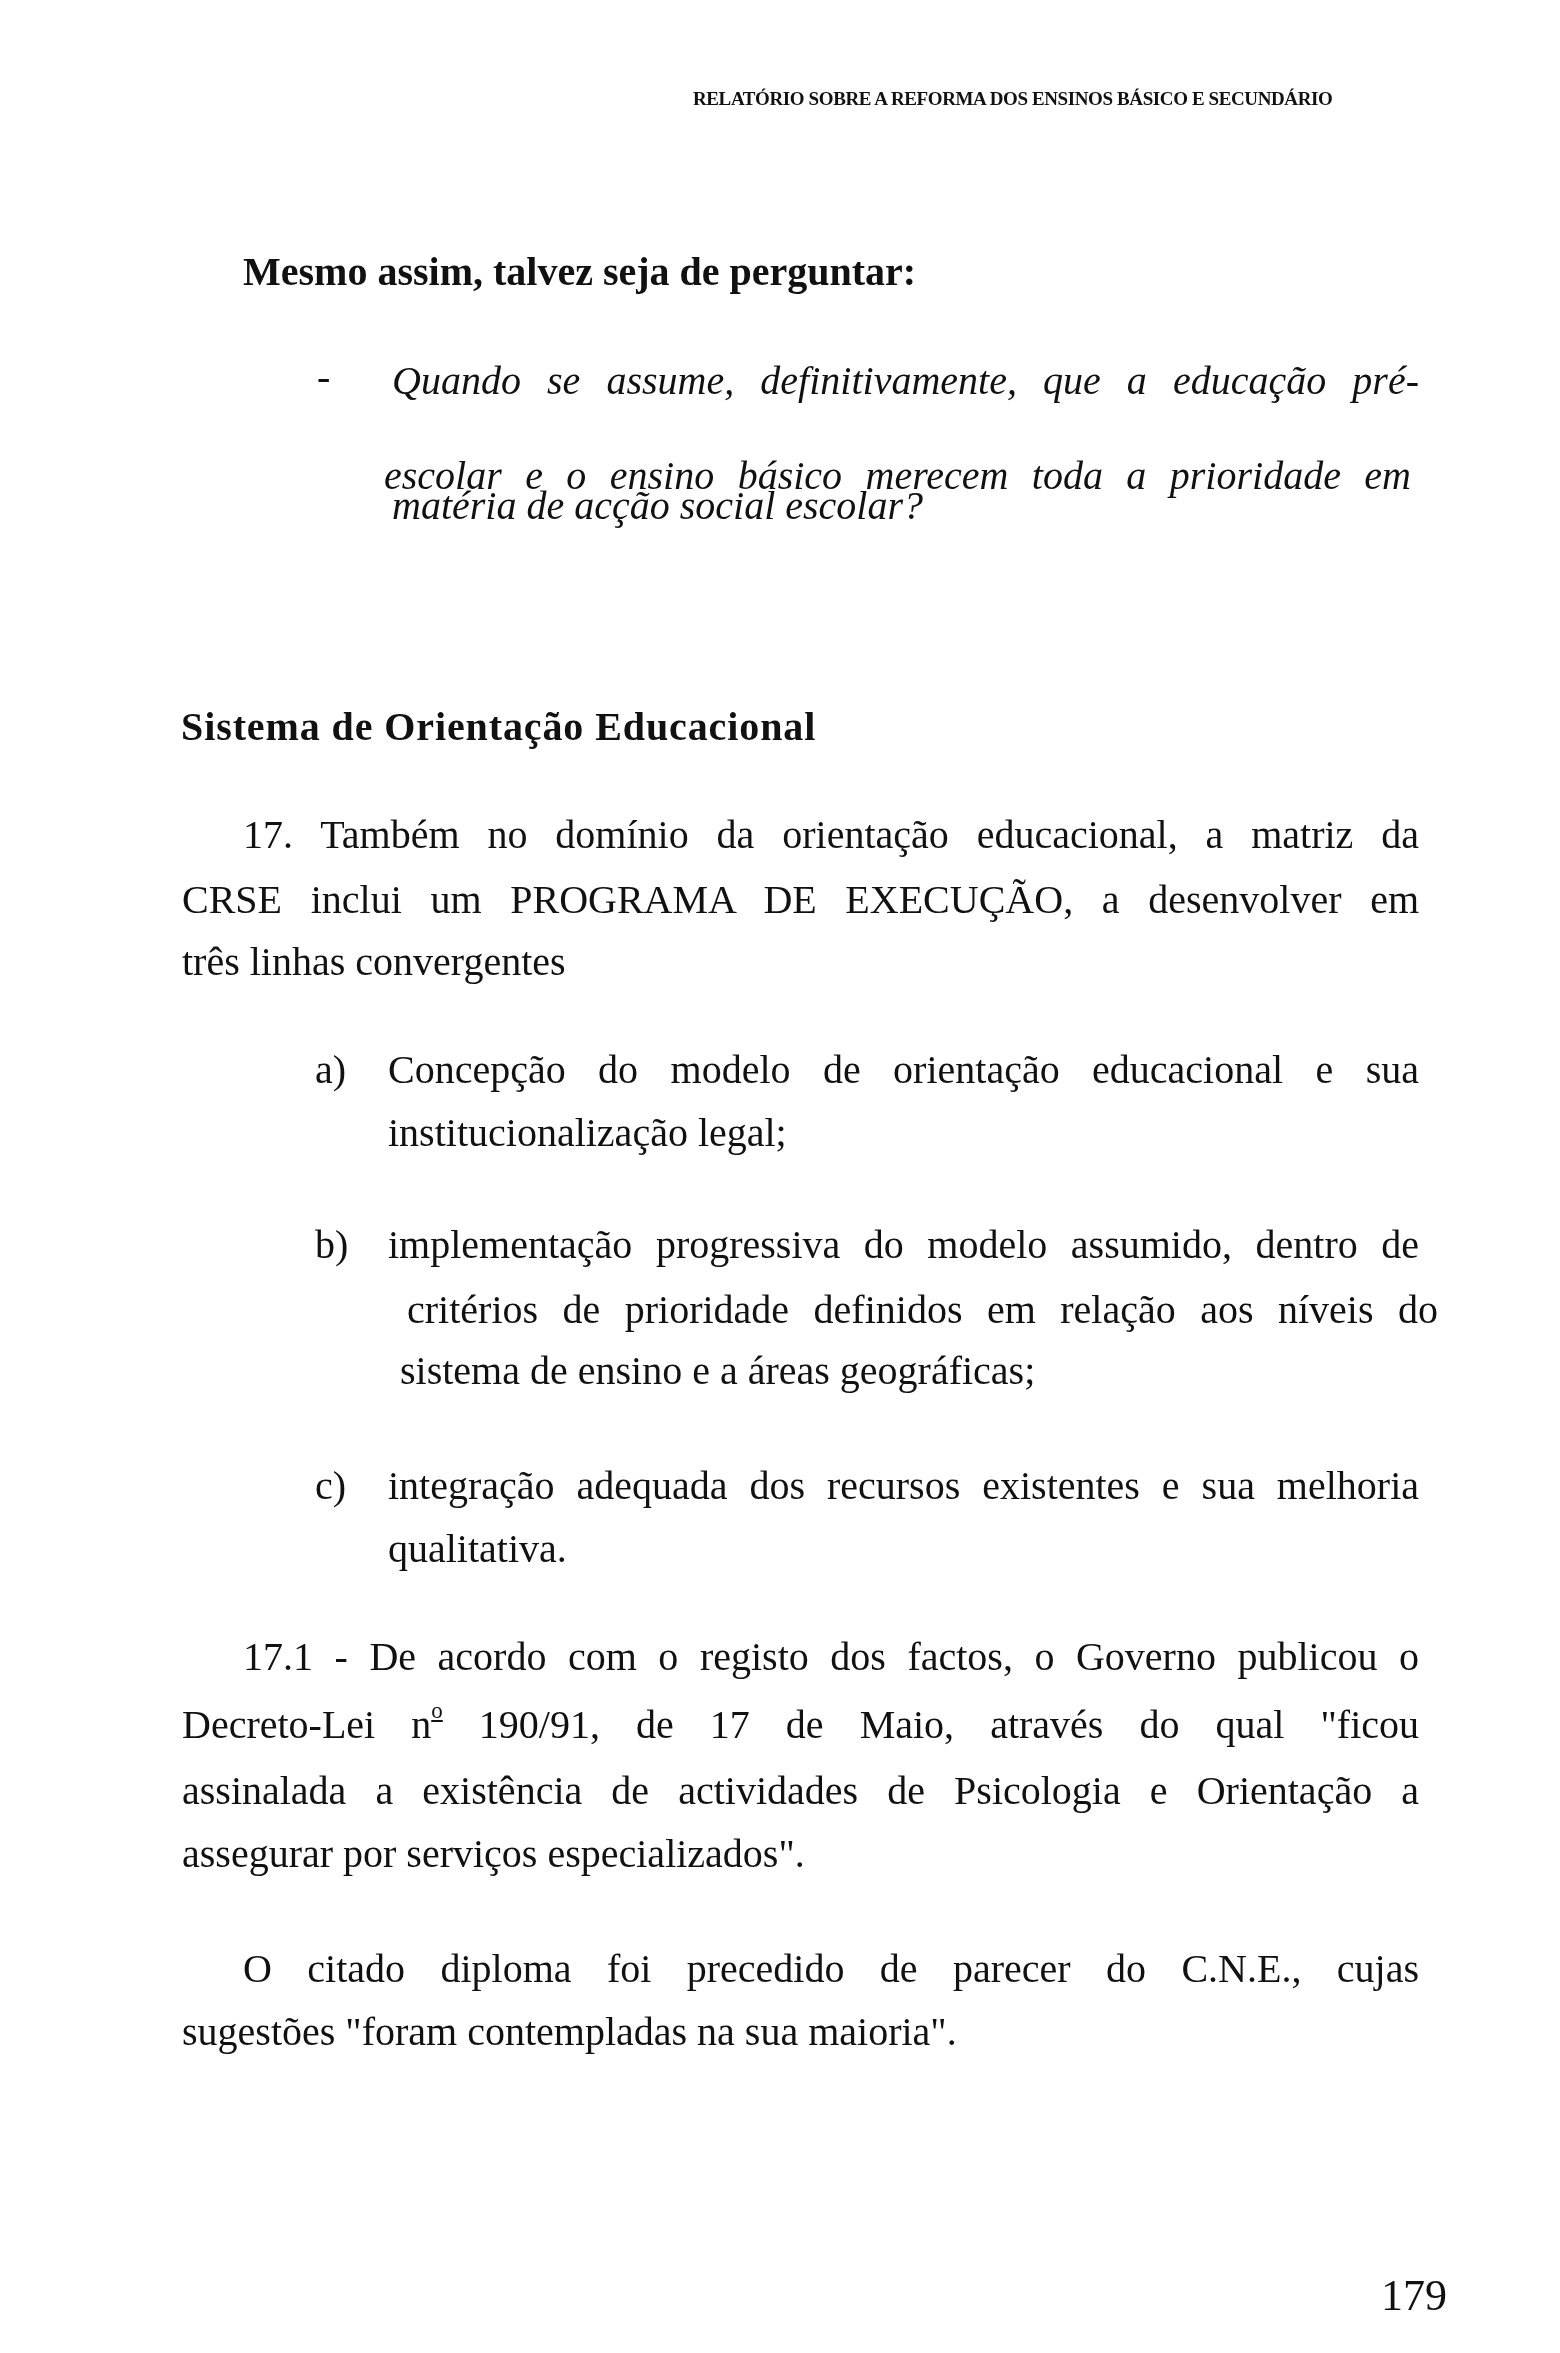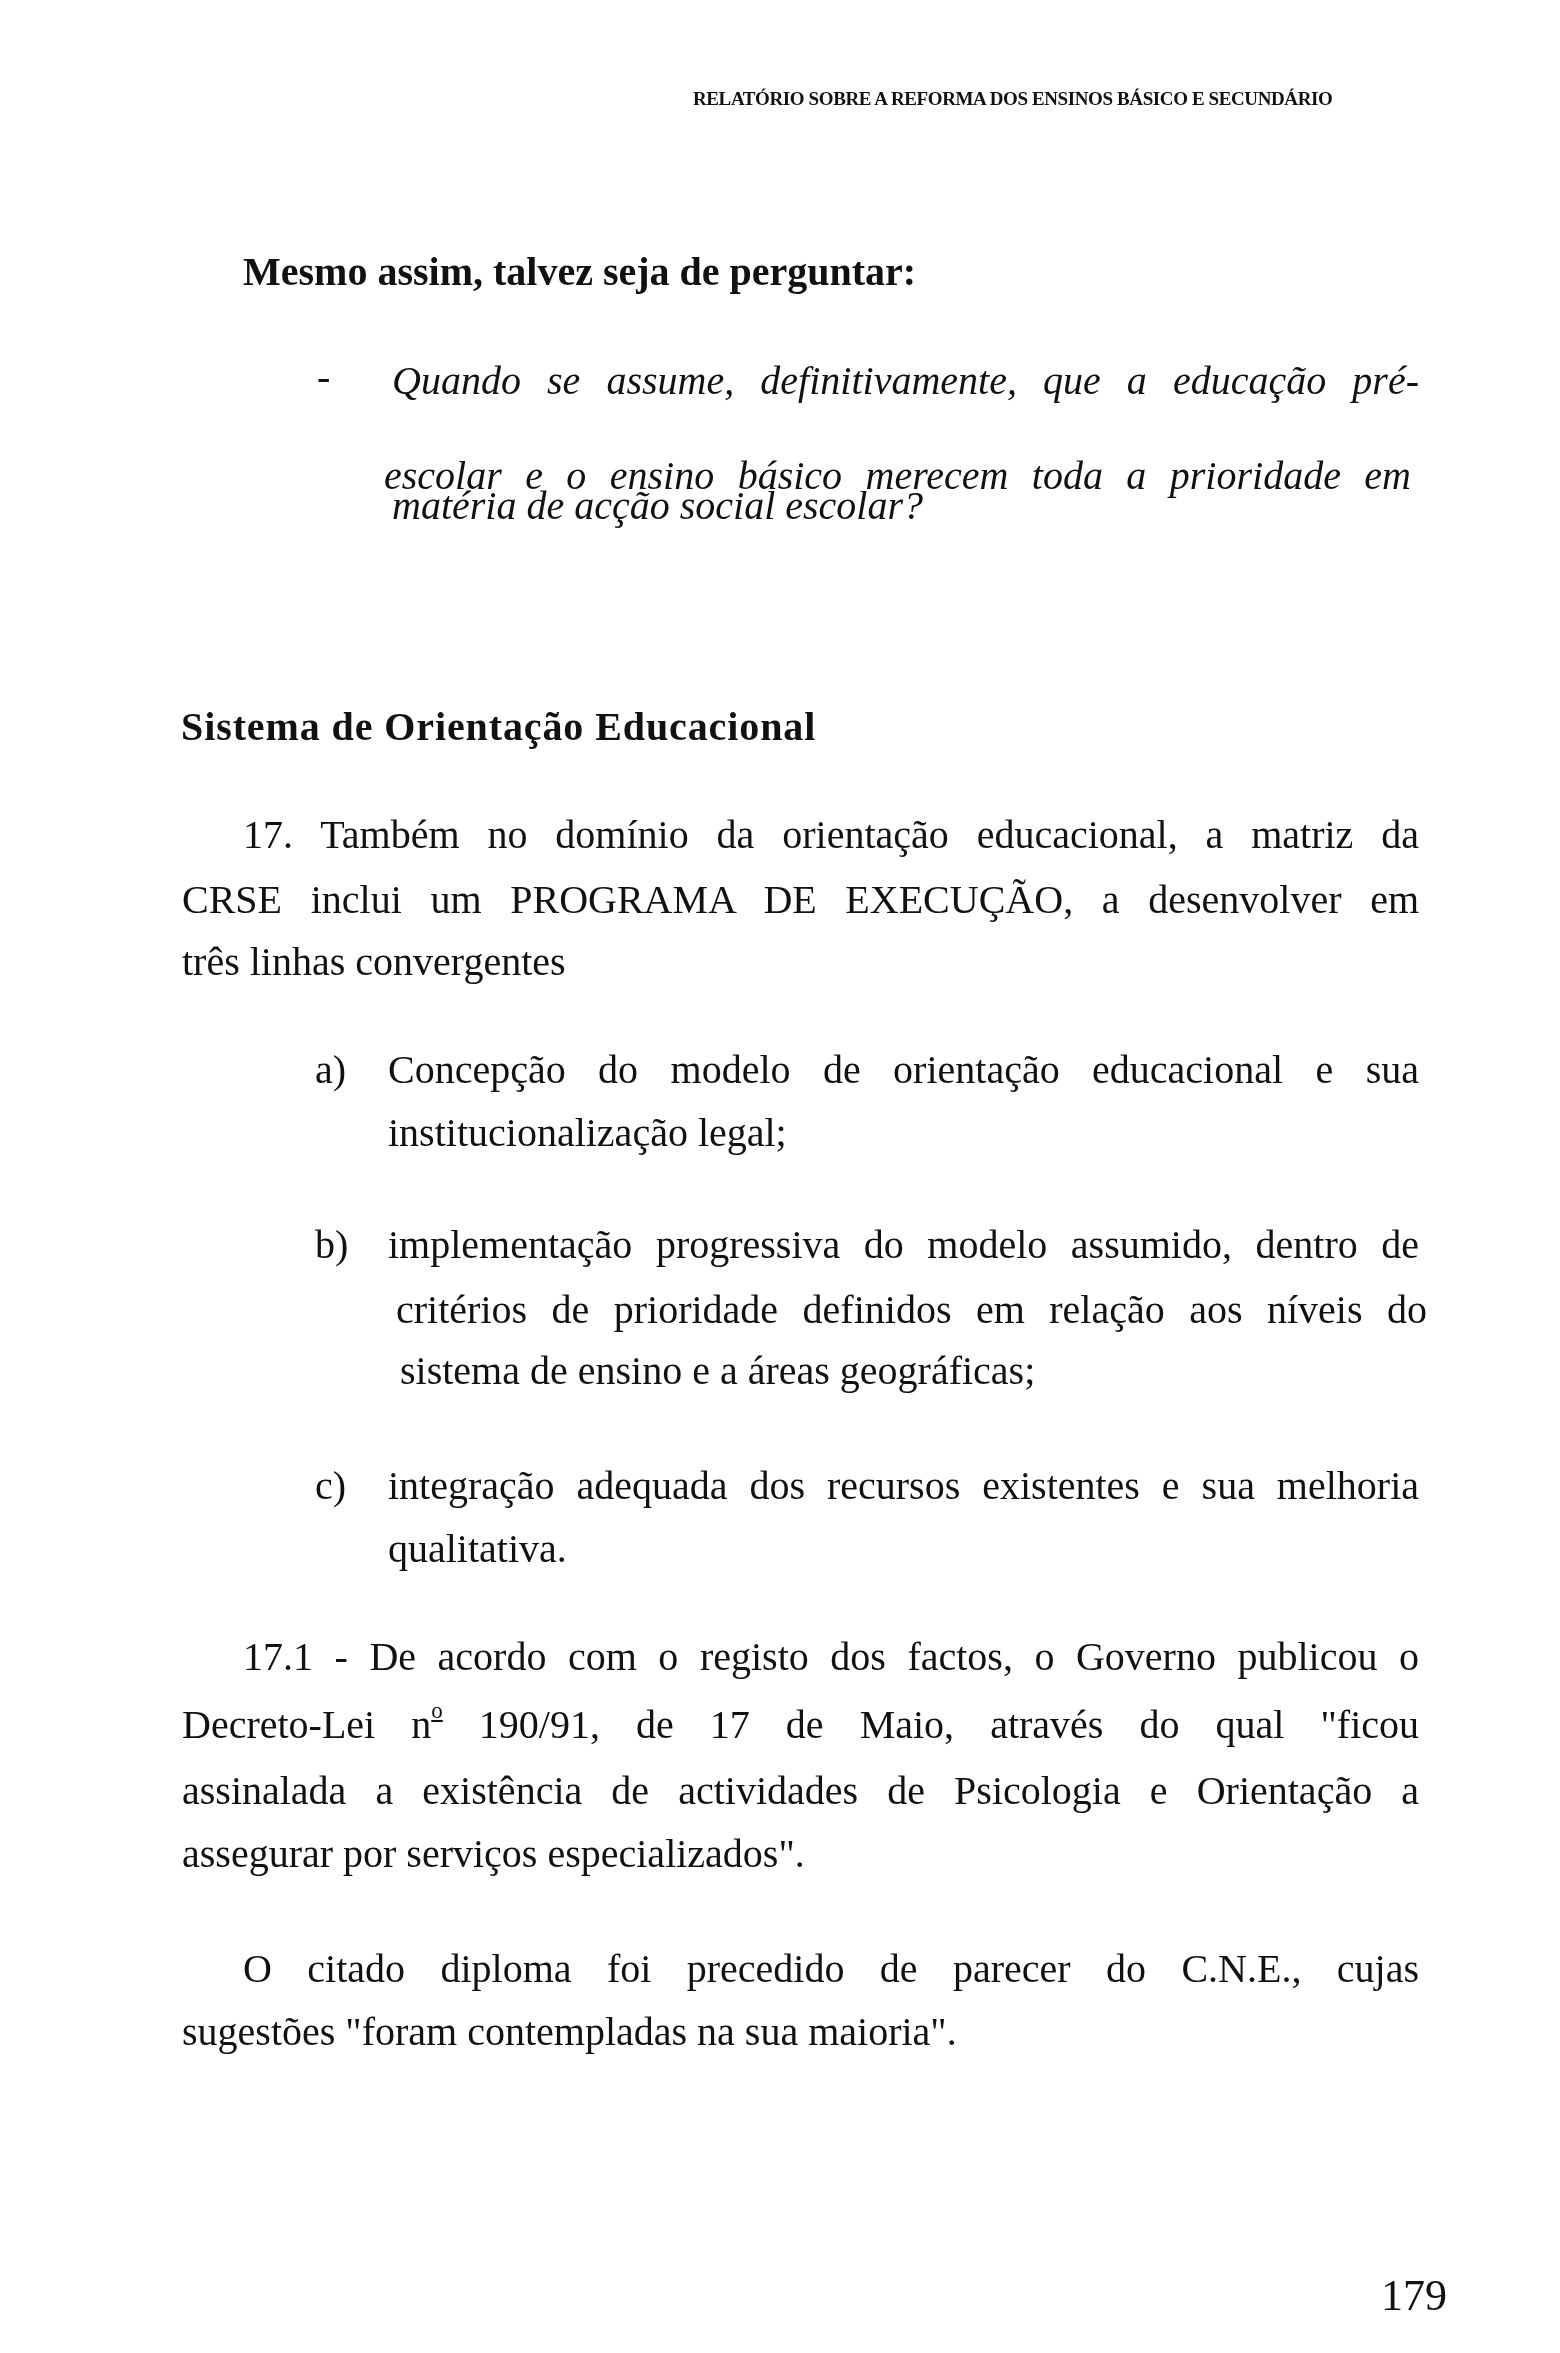--- a/index.html
+++ b/index.html
@@ -32,21 +32,21 @@
 <div class="just" style="left:243px; width:1176px; top:811px;">17. Também no domínio da orientação educacional, a matriz da</div>
 <div class="just" style="top:876px;">CRSE inclui um PROGRAMA DE EXECUÇÃO, a desenvolver em</div>
 <div class="abs line" style="left:182px; top:942px;">três linhas convergentes</div>
 
 <div class="abs item-label" style="left:315px; top:1046px;">a)</div>
 <div class="just" style="left:388px; width:1031px; top:1046px;">Concepção do modelo de orientação educacional e sua</div>
 <div class="abs line" style="left:388px; top:1113px;">institucionalização legal;</div>
 
 <div class="abs item-label" style="left:315px; top:1221px;">b)</div>
 <div class="just" style="left:388px; width:1031px; top:1221px;">implementação progressiva do modelo assumido, dentro de</div>
-<div class="just" style="left:396px; width:1031px; top:1286px;">critérios de prioridade definidos em relação aos níveis do</div>
+<div class="just" style="left:407px; width:1031px; top:1286px;">critérios de prioridade definidos em relação aos níveis do</div>
 <div class="abs line" style="left:388px; top:1351px;margin-left:12px;">sistema de ensino e a áreas geográficas;</div>
 
 <div class="abs item-label" style="left:315px; top:1462px;">c)</div>
 <div class="just" style="left:388px; width:1031px; top:1462px;">integração adequada dos recursos existentes e sua melhoria</div>
 <div class="abs line" style="left:388px; top:1529px;">qualitativa.</div>
 
 <div class="just" style="left:243px; width:1176px; top:1633px;">17.1 - De acordo com o registo dos factos, o Governo publicou o</div>
 <div class="just" style="top:1701px;"><span>Decreto-Lei n</span><sup class="ord">o</sup><span> 190/91, de 17 de Maio, através do qual "ficou</span></div>
 <div class="just" style="top:1767px;">assinalada a existência de actividades de Psicologia e Orientação a</div>
 <div class="abs line" style="left:182px; top:1834px;">assegurar por serviços especializados".</div>

